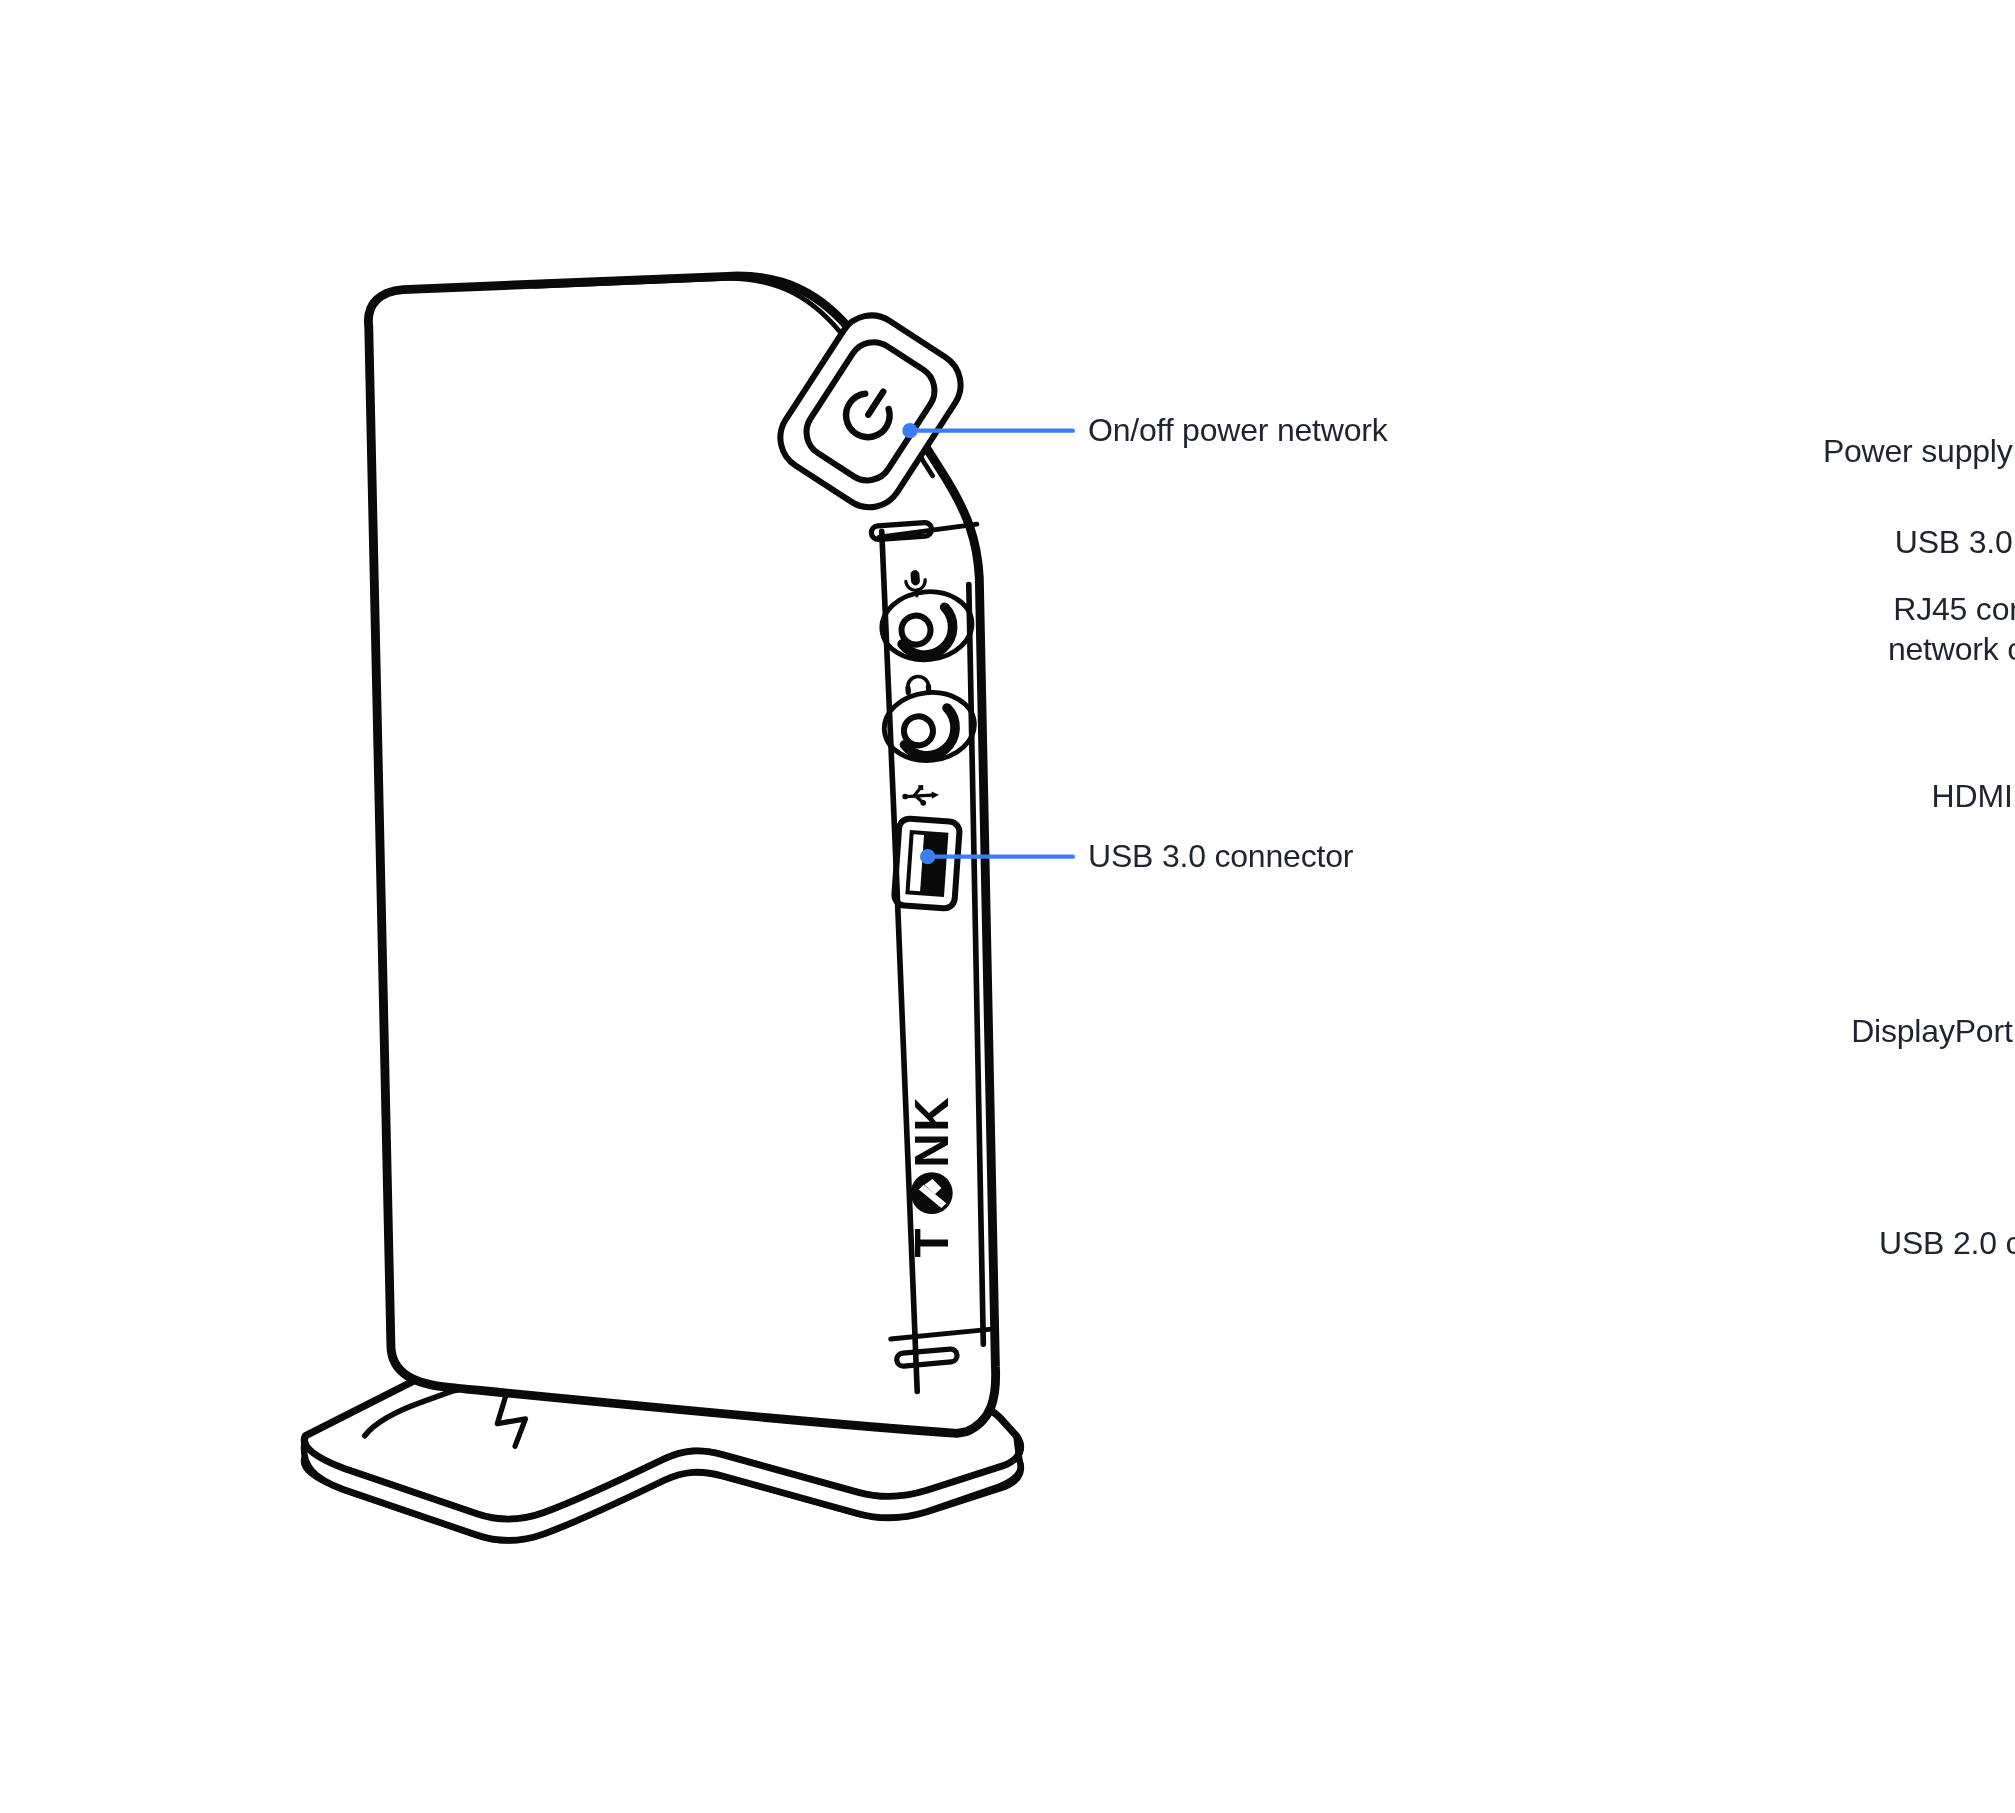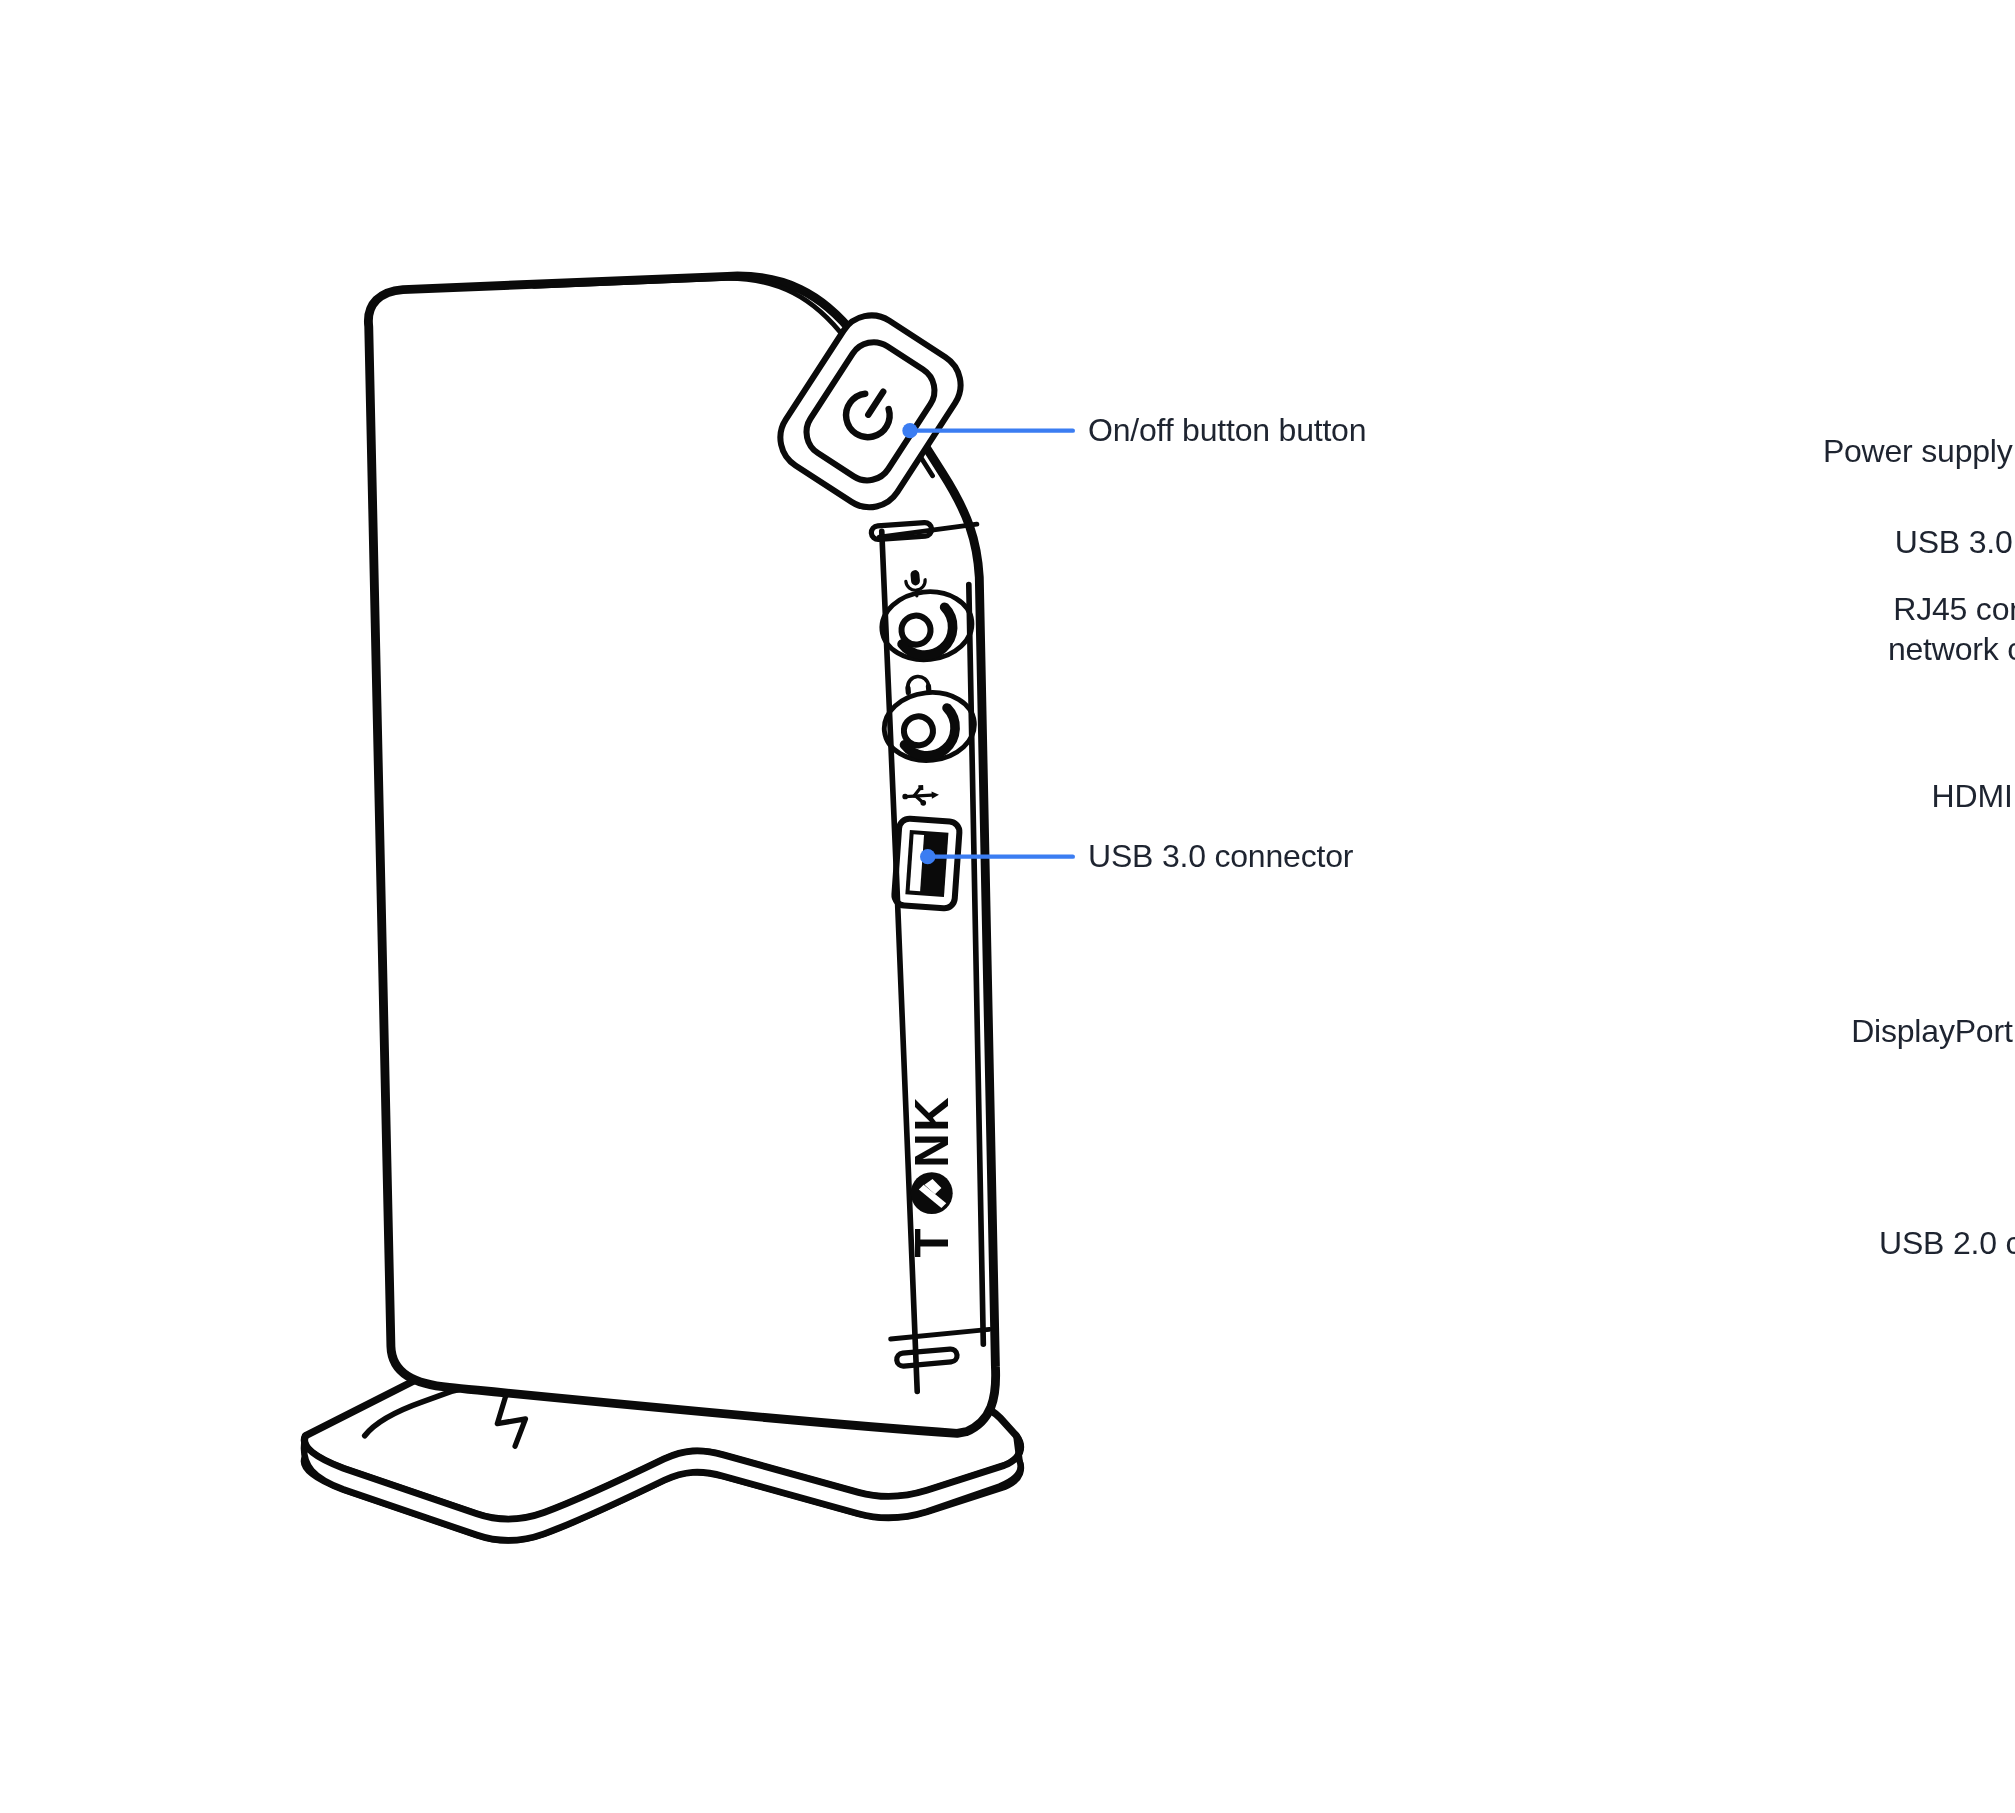--- a/index.html
+++ b/index.html
@@ -247,21 +247,21 @@
       <circle cx="5848" cy="1118" r="19"></circle>
       <circle cx="5856" cy="1345" r="19"></circle>
       <circle cx="5852" cy="1560" r="19"></circle>
       <circle cx="5845" cy="1975" r="19"></circle>
       <circle cx="5840" cy="2558" r="19"></circle>
       <circle cx="5852" cy="3085" r="19"></circle>
     </g>
   </g>
 </svg>
 
-<div class="label" style="left:1088px; top:430px;">On/off button button</div>
+<div class="label" style="left:1088px; top:430px;">On/off power network</div>
 <div class="label" style="left:1088px; top:856px;">USB 3.0 connector</div>
 
 <div class="label right" style="right:1064px; top:451px;">Power supply connector</div>
 <div class="label right" style="right:1064px; top:542px;">USB 3.0 connector</div>
 <div class="label right" style="right:1064px; top:629px;">
   <span class="ln">RJ45 connector for</span>
   <span class="ln">network connection</span>
 </div>
 <div class="label right" style="right:1064px; top:796px;">HDMI connector</div>
 <div class="label right" style="right:1064px; top:1031px;">DisplayPort connector</div>

